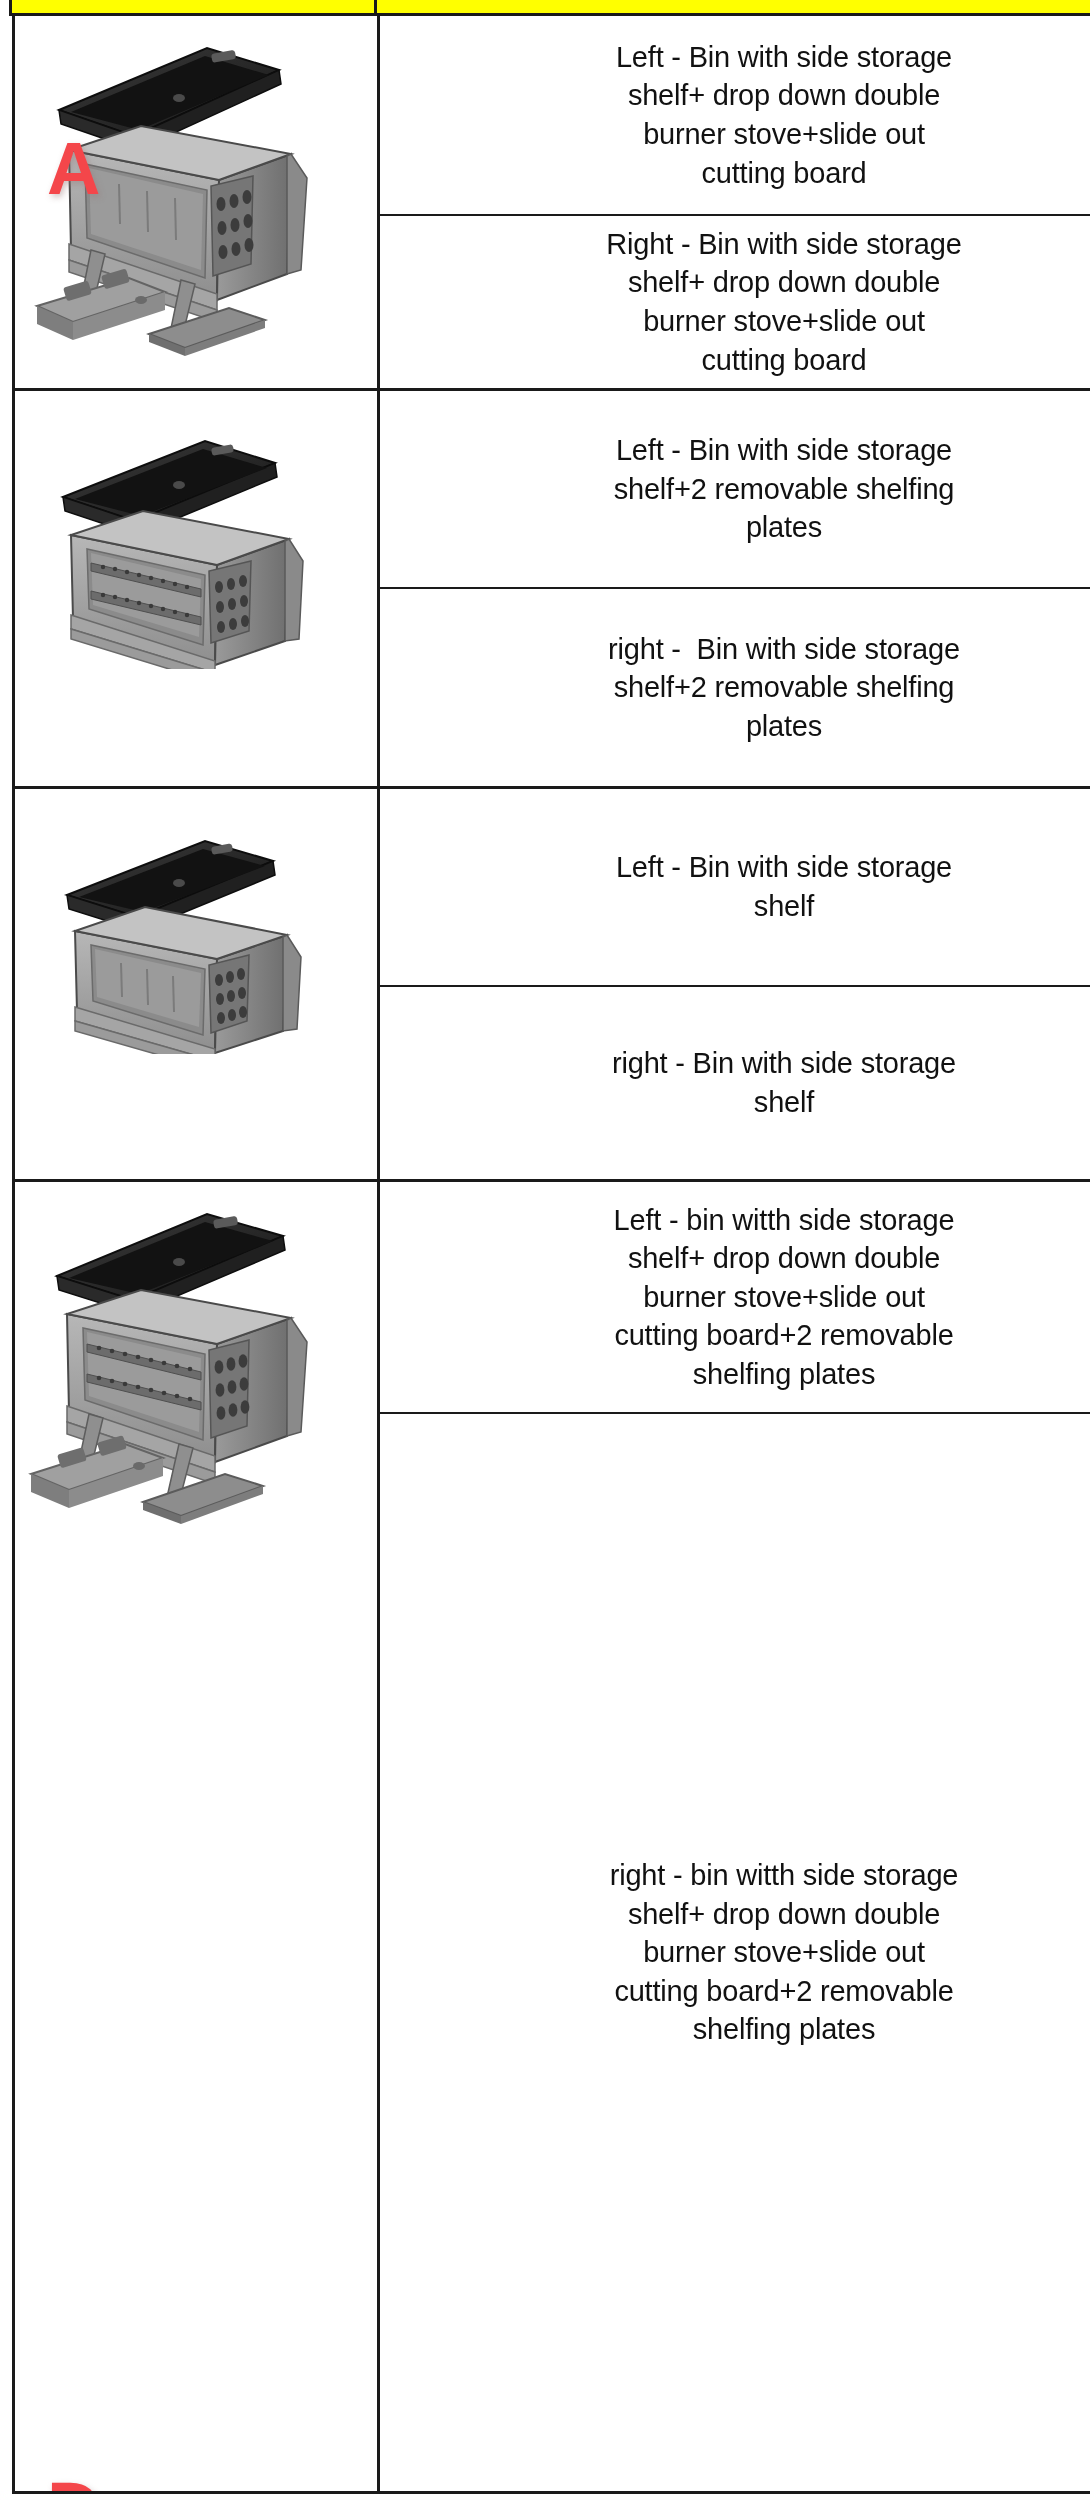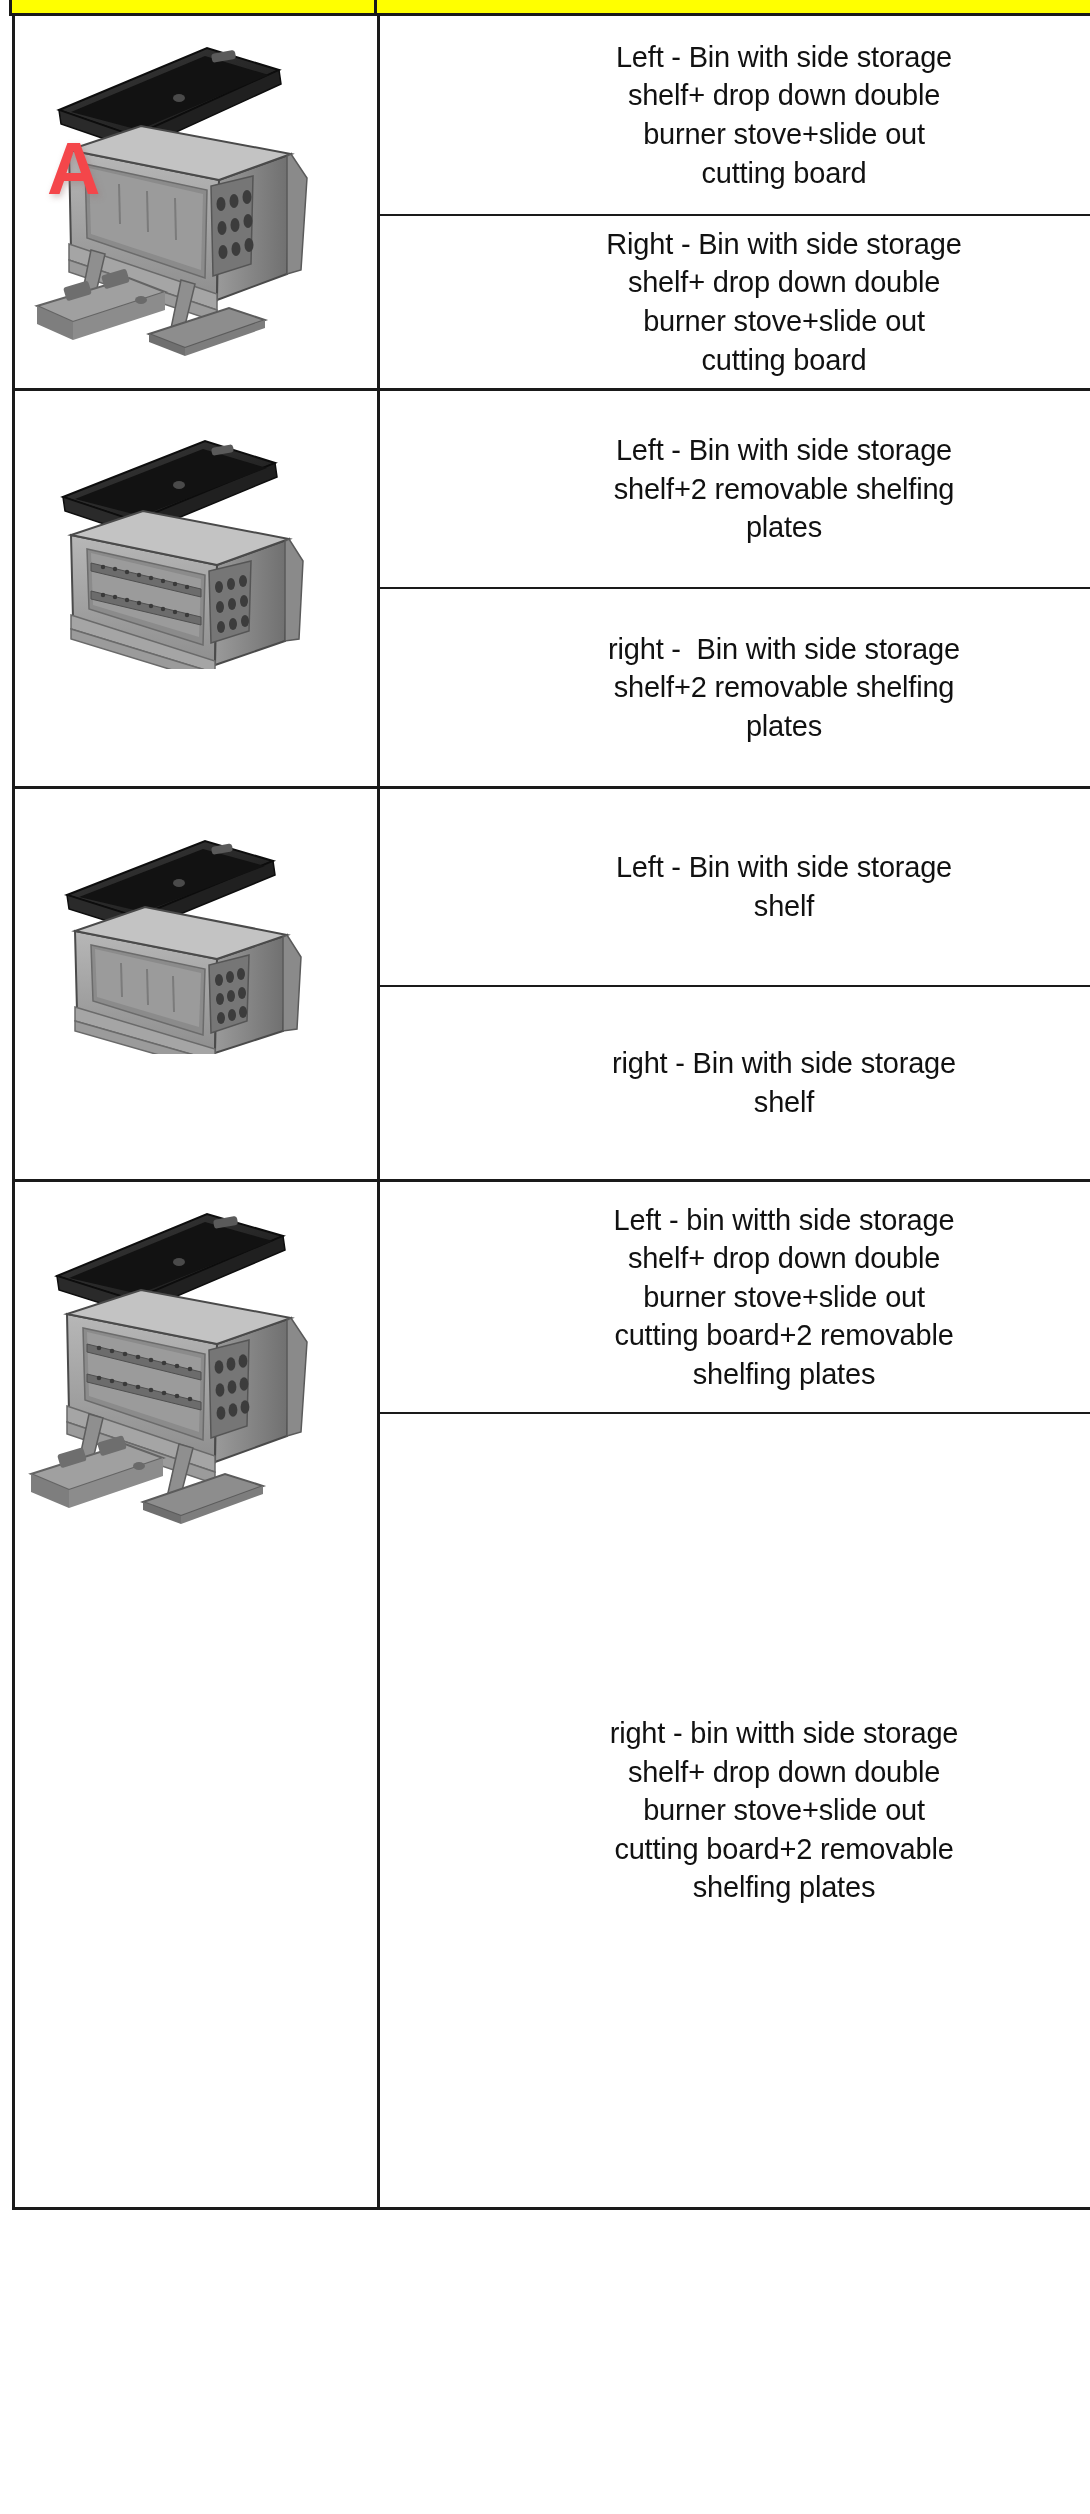--- a/index.html
+++ b/index.html
@@ -85,21 +85,21 @@
     letter-spacing: -0.2px;
     white-space: pre;
     width: 780px;
     flex: 0 0 780px;
   }
 
   
   .row.r0 { height: 375px; }
   .row.r1 { height: 398px; }
   .row.r2 { height: 393px; }
-  .row.r3 { height: 1028px; }
+  .row.r3 { height: 1312px; }
 
   .row.r0 .subrow:first-child { flex: 0 0 198px; }
   .row.r1 .subrow:first-child { flex: 0 0 196px; }
   .row.r2 .subrow:first-child { flex: 0 0 196px; }
   .row.r3 .subrow:first-child { flex: 0 0 230px; }
 
   
   .letter {
     position: absolute;
     left: 32px;

